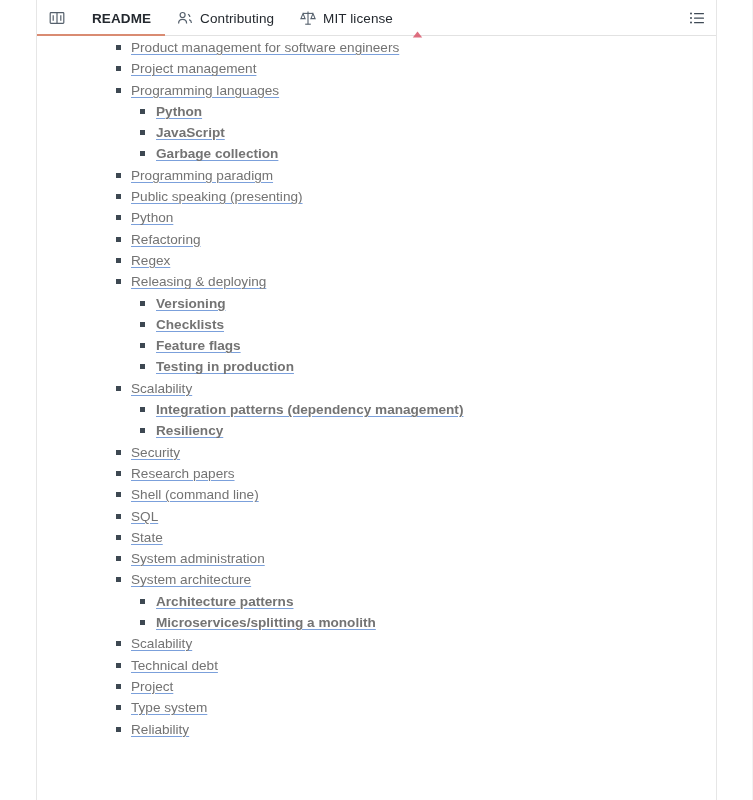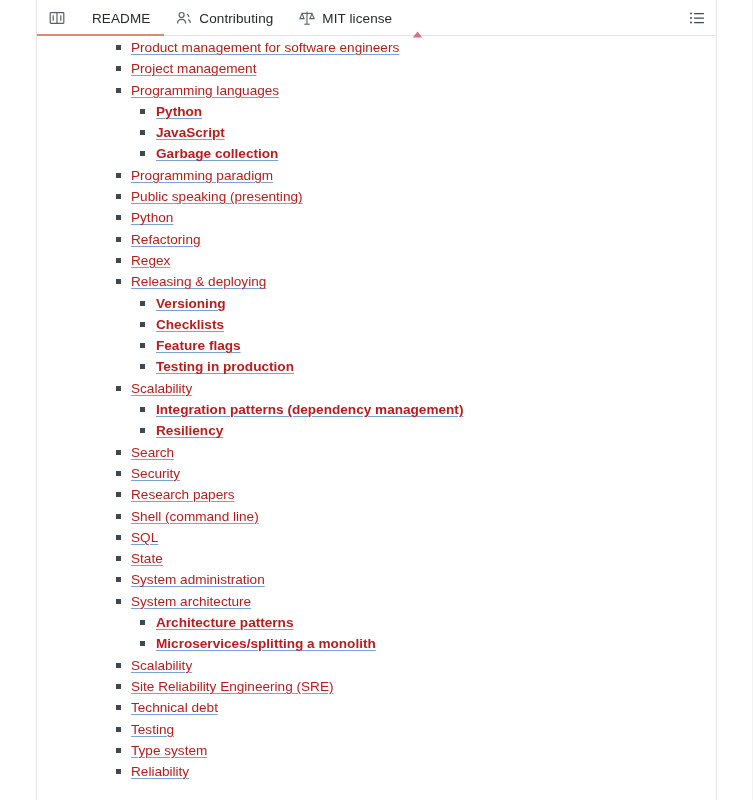--- a/index.html
+++ b/index.html
@@ -70,21 +70,21 @@
     box-sizing: border-box;
     cursor: pointer;
     position: relative;
     white-space: nowrap;
   }
   .tab .tab-label {
     font-size: 13.5px;
     color: #24292f;
     letter-spacing: 0.1px;
   }
-  .tab.active .tab-label { font-weight: 400; padding-left: 20px; }
+  .tab.active .tab-label { font-weight: 700; padding-left: 20px; }
   .tab.active::after {
     content: "";
     position: absolute;
     left: 0;
     right: 0;
     bottom: 0;
     height: 2px;
     background: #d98b72;
   }
   .tab-icon {
@@ -153,21 +153,21 @@
     top: 9px;
     width: 5px;
     height: 5px;
     background: #3d4852;
   }
   ul.toc li.row.lvl1 .bullet { left: 79px; }
   ul.toc li.row.lvl2 .bullet { left: 103px; }
 
   ul.toc li.row a.toc-link {
     font-size: 13.6px;
-    color: #b91c1c;
+    color: #737373;
     text-decoration: underline;
     text-underline-offset: 2px;
     text-decoration-thickness: 1px;
     text-decoration-color: #7ba0db;
     cursor: pointer;
   }
 </style>
 </head>
 <body>
 
@@ -250,32 +250,30 @@
         <li class="row lvl1"><span class="bullet"></span><a class="toc-link">Refactoring</a></li>
         <li class="row lvl1"><span class="bullet"></span><a class="toc-link">Regex</a></li>
         <li class="row lvl1"><span class="bullet"></span><a class="toc-link">Releasing &amp; deploying</a></li>
         <li class="row lvl2"><span class="bullet"></span><a class="toc-link">Versioning</a></li>
         <li class="row lvl2"><span class="bullet"></span><a class="toc-link">Checklists</a></li>
         <li class="row lvl2"><span class="bullet"></span><a class="toc-link">Feature flags</a></li>
         <li class="row lvl2"><span class="bullet"></span><a class="toc-link">Testing in production</a></li>
         <li class="row lvl1"><span class="bullet"></span><a class="toc-link">Scalability</a></li>
         <li class="row lvl2"><span class="bullet"></span><a class="toc-link">Integration patterns (dependency management)</a></li>
         <li class="row lvl2"><span class="bullet"></span><a class="toc-link">Resiliency</a></li>
-        <li class="row lvl1"><span class="bullet"></span><a class="toc-link">Search</a></li>
         <li class="row lvl1"><span class="bullet"></span><a class="toc-link">Security</a></li>
         <li class="row lvl1"><span class="bullet"></span><a class="toc-link">Research papers</a></li>
         <li class="row lvl1"><span class="bullet"></span><a class="toc-link">Shell (command line)</a></li>
         <li class="row lvl1"><span class="bullet"></span><a class="toc-link">SQL</a></li>
         <li class="row lvl1"><span class="bullet"></span><a class="toc-link">State</a></li>
         <li class="row lvl1"><span class="bullet"></span><a class="toc-link">System administration</a></li>
         <li class="row lvl1"><span class="bullet"></span><a class="toc-link">System architecture</a></li>
         <li class="row lvl2"><span class="bullet"></span><a class="toc-link">Architecture patterns</a></li>
         <li class="row lvl2"><span class="bullet"></span><a class="toc-link">Microservices/splitting a monolith</a></li>
         <li class="row lvl1"><span class="bullet"></span><a class="toc-link">Scalability</a></li>
-        <li class="row lvl1"><span class="bullet"></span><a class="toc-link">Site Reliability Engineering (SRE)</a></li>
         <li class="row lvl1"><span class="bullet"></span><a class="toc-link">Technical debt</a></li>
-        <li class="row lvl1"><span class="bullet"></span><a class="toc-link">Testing</a></li>
+        <li class="row lvl1"><span class="bullet"></span><a class="toc-link">Project</a></li>
         <li class="row lvl1"><span class="bullet"></span><a class="toc-link">Type system</a></li>
         <li class="row lvl1"><span class="bullet"></span><a class="toc-link">Reliability</a></li>
       </ul>
   </div>
 
 </div>
 
 </body></html>

